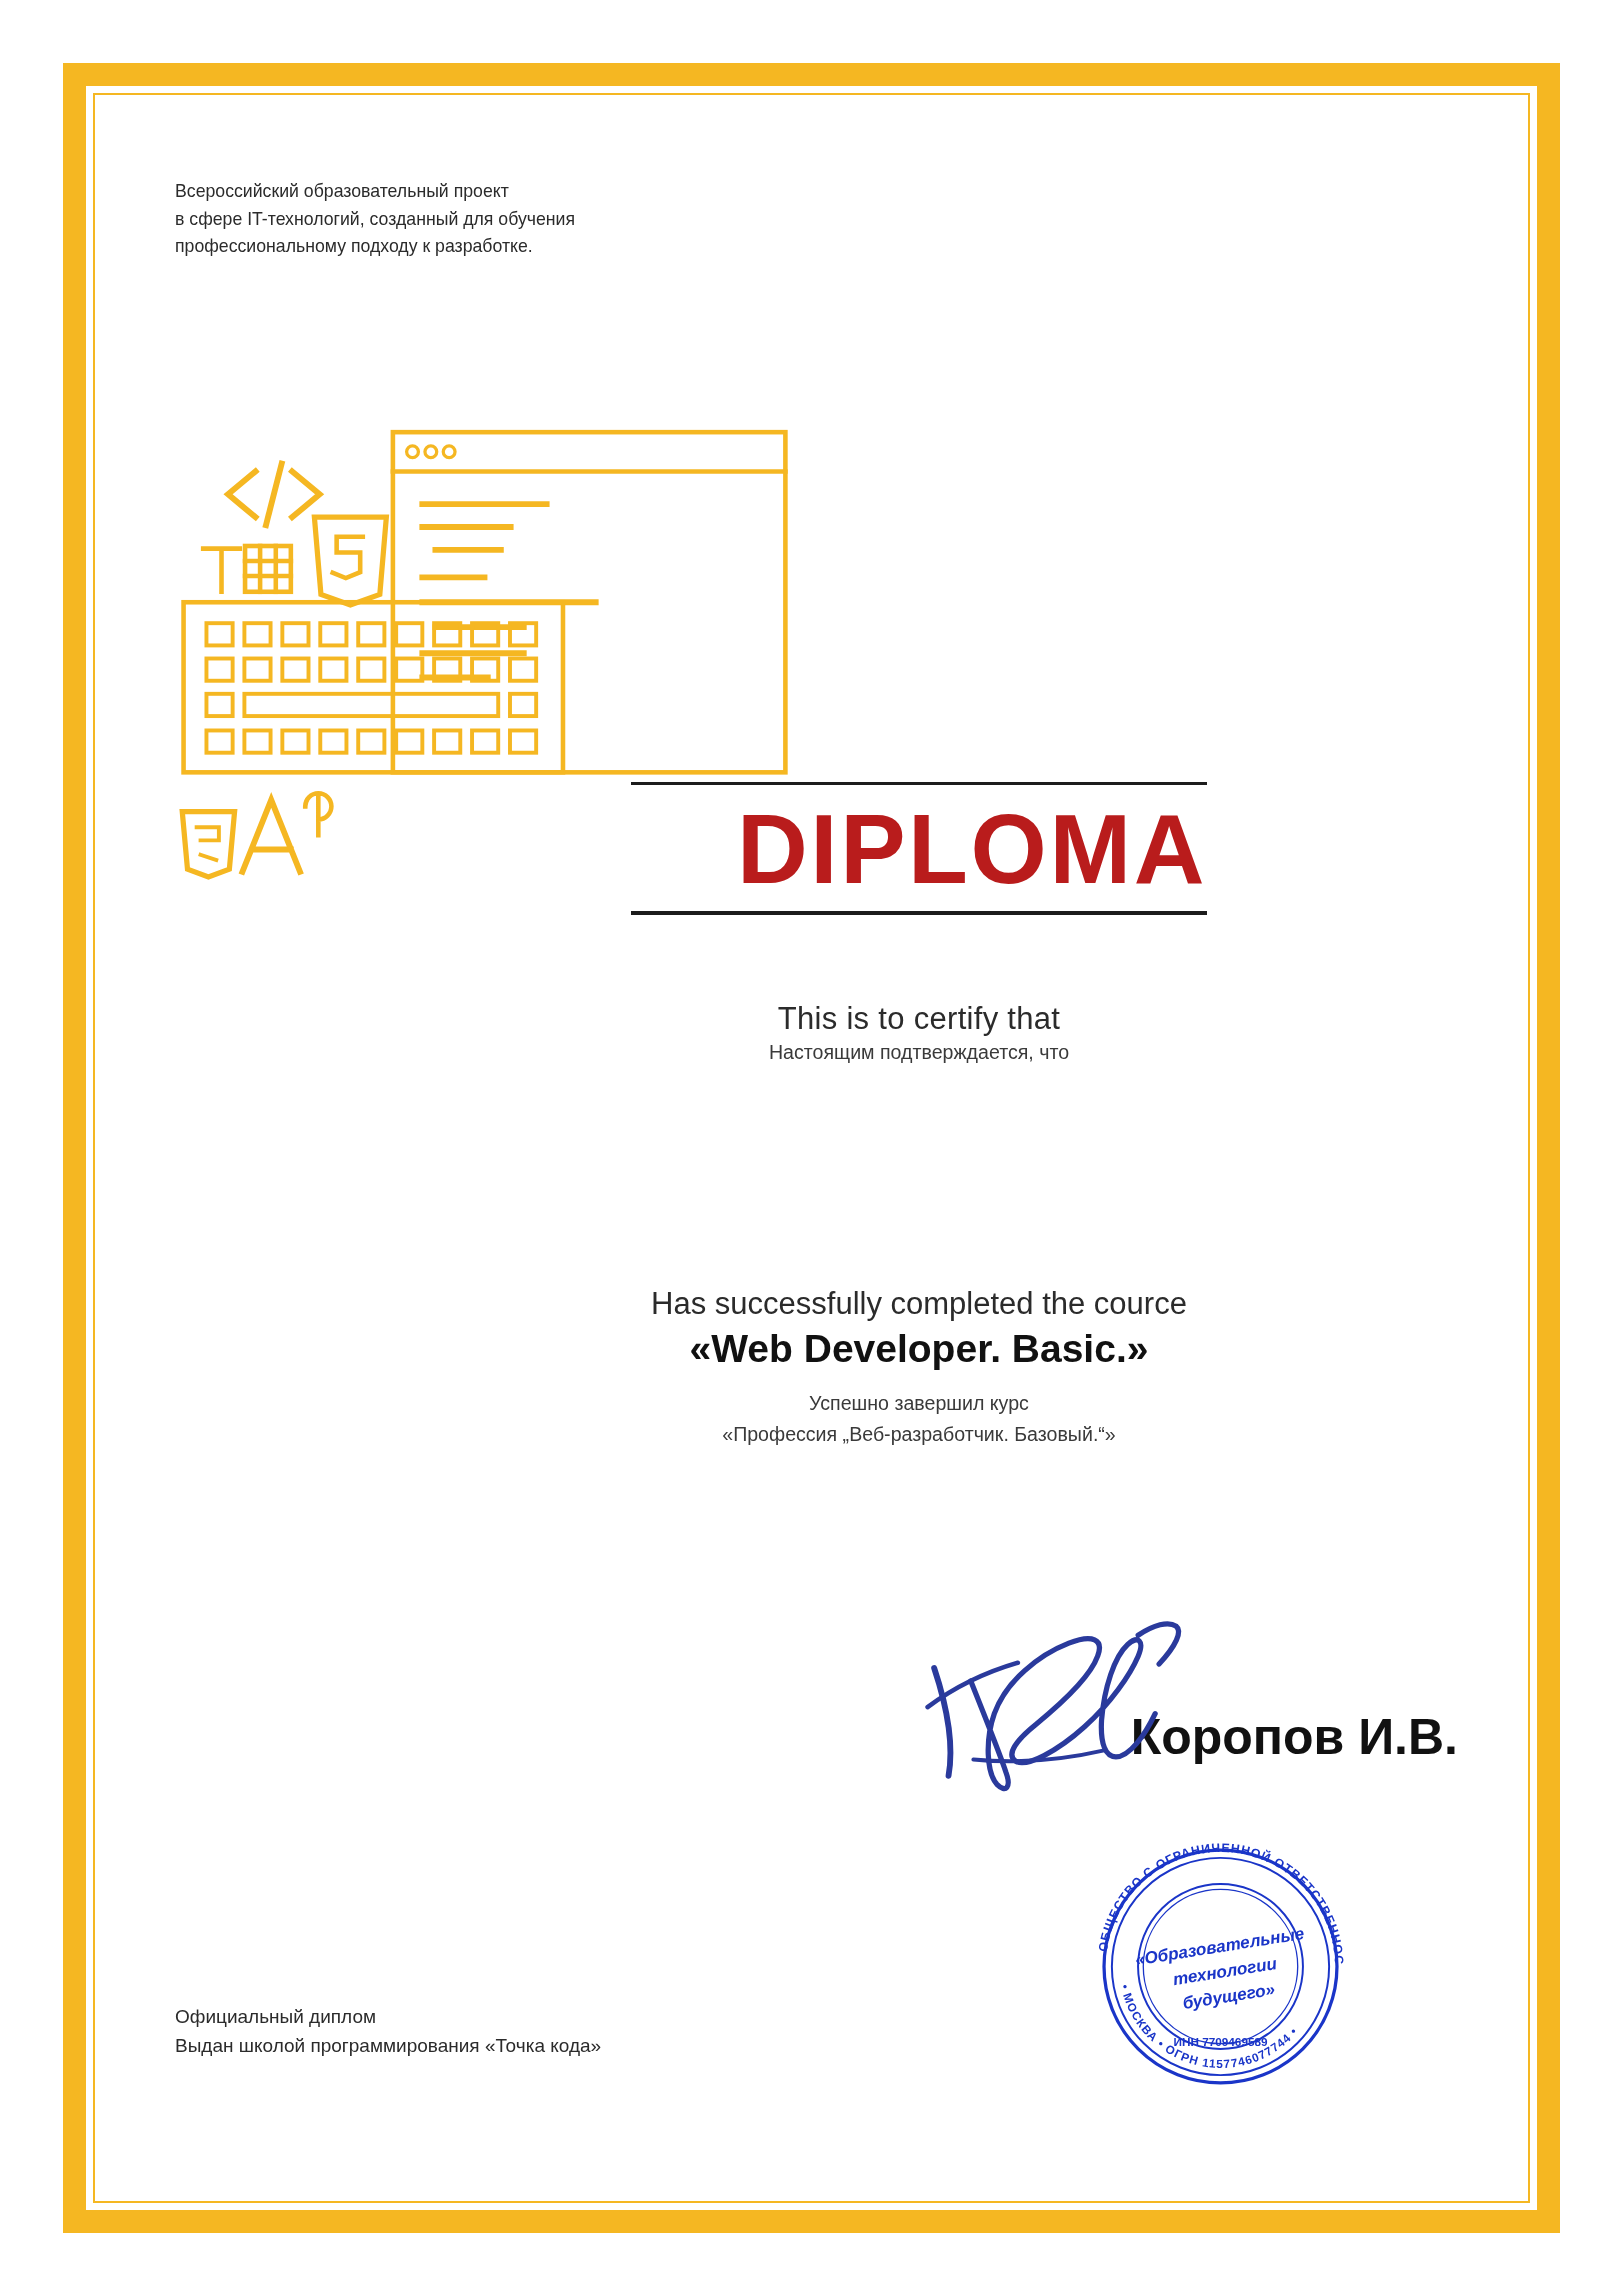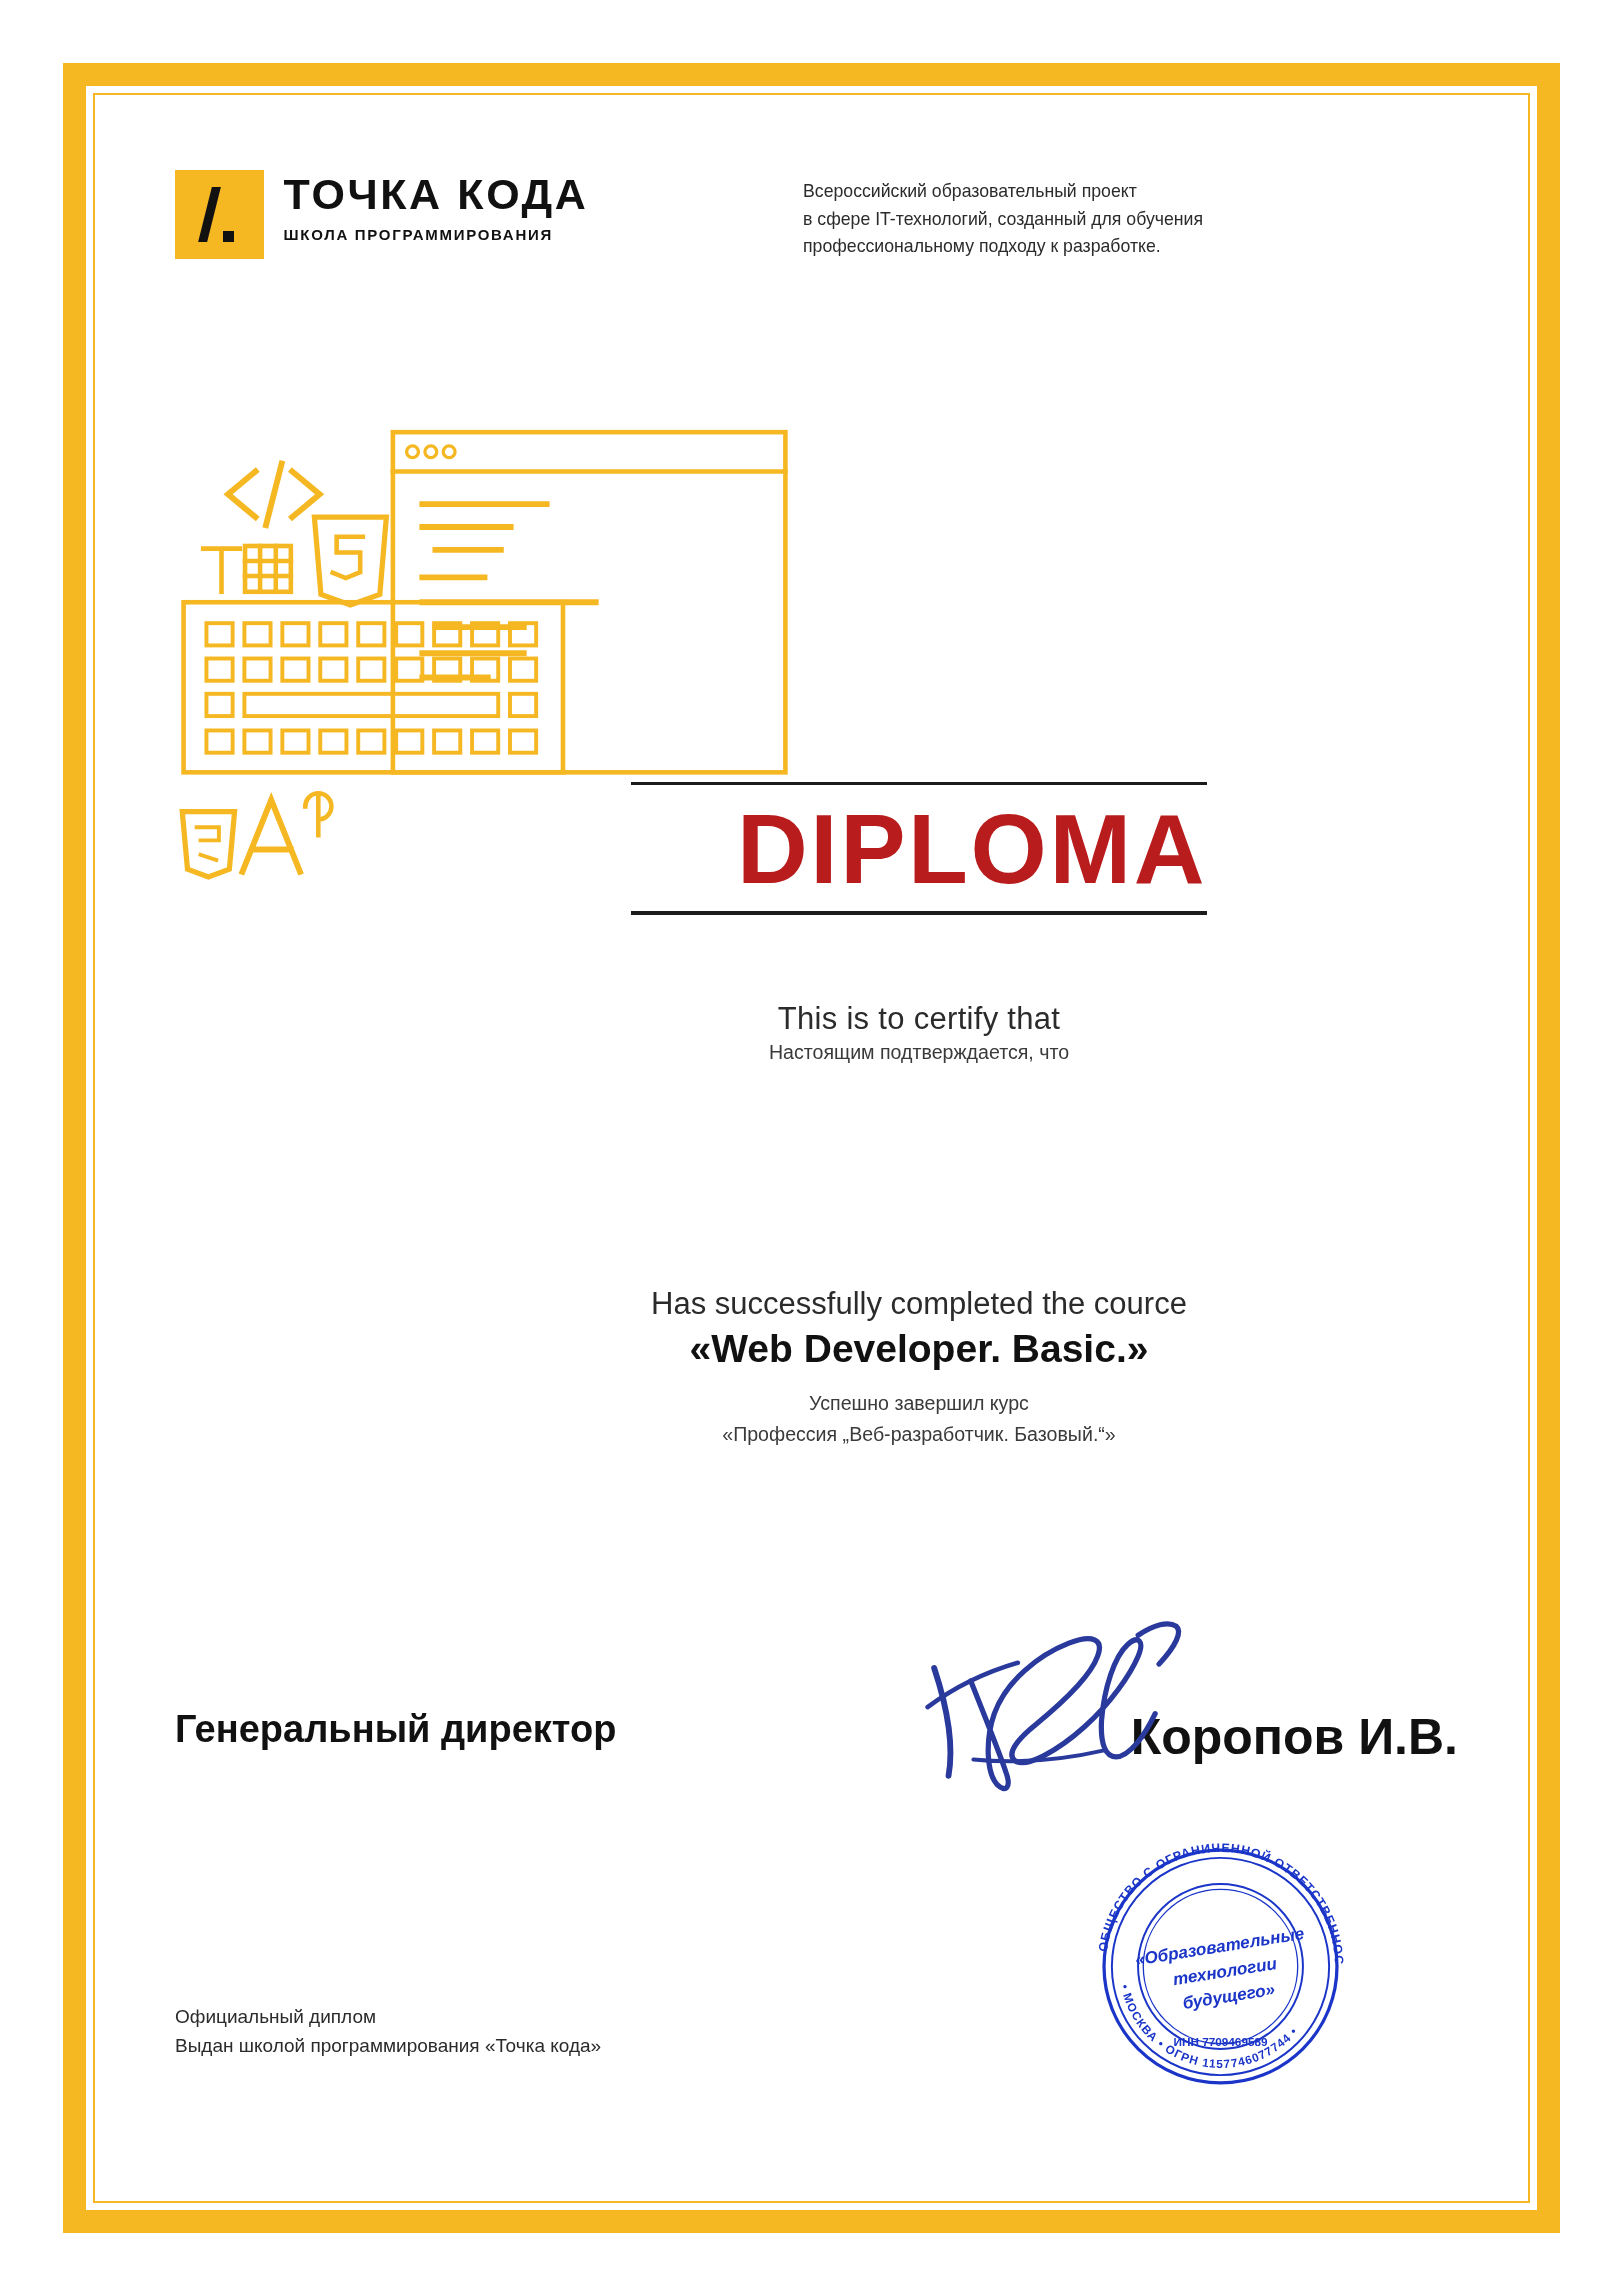--- a/index.html
+++ b/index.html
@@ -232,30 +232,20 @@
 </style>
 </head>
 <body>
 
 <div class="page">
 
   <div class="frame-outer"></div>
   <div class="frame-inner"></div>
 
   <div class="header">
-    <div class="logo-block">
-      <div class="logo-mark">
-        <div class="slash"></div>
-        <div class="dot"></div>
-      </div>
-      <div class="logo-text">
-        <div class="logo-title">ТОЧКА КОДА</div>
-        <div class="logo-sub">ШКОЛА ПРОГРАММИРОВАНИЯ</div>
-      </div>
-    </div>
     <div class="header-desc">
       <div>Всероссийский образовательный проект</div>
       <div>в сфере IT-технологий, созданный для обучения</div>
       <div>профессиональному подходу к разработке.</div>
     </div>
   </div>
 
   <div class="illustration">
     <svg width="700" height="628" viewBox="0 0 1070 960" fill="none" xmlns="http://www.w3.org/2000/svg">
       <g stroke="#F5B722" stroke-width="7" fill="none" stroke-linecap="square">
@@ -345,21 +335,20 @@
   </div>
 
   <div class="course">
     <div class="course-en">Has successfully completed the cource</div>
     <div class="course-en-name">«Web Developer. Basic.»</div>
     <div class="course-ru">Успешно завершил курс</div>
     <div class="course-ru" style="margin-top:1.3px">«Профессия „Веб-разработчик. Базовый.“»</div>
   </div>
 
   <div class="sign-row">
-    <div class="sign-title">Генеральный директор</div>
     <div class="sign-name">Коропов И.В.</div>
     <div class="signature-svg">
       <svg width="340" height="216" viewBox="0 0 520 330" fill="none" xmlns="http://www.w3.org/2000/svg">
         <g stroke="#2a3a9c" fill="none" stroke-linecap="round" stroke-linejoin="round">
           <path d="M40 90 C60 150 70 210 62 255" stroke-width="9"></path>
           <path d="M30 150 C70 120 120 96 168 82" stroke-width="7"></path>
           <path d="M96 110 C120 170 140 220 150 250 C158 272 150 282 136 268 C120 250 118 200 132 160 C150 110 200 70 246 52 C282 38 300 46 290 72 C280 100 240 140 196 176 C166 200 150 222 164 232 C180 244 230 216 270 180 C310 144 340 100 352 72 C362 48 352 40 336 54 C316 72 300 120 296 170 C294 206 302 226 318 226 C338 226 362 194 378 160" stroke-width="8"></path>
           <path d="M100 230 C160 236 230 232 300 216" stroke-width="6"></path>
           <path d="M352 40 C376 24 398 18 410 26 C420 34 410 56 384 84" stroke-width="8"></path>
         </g>

